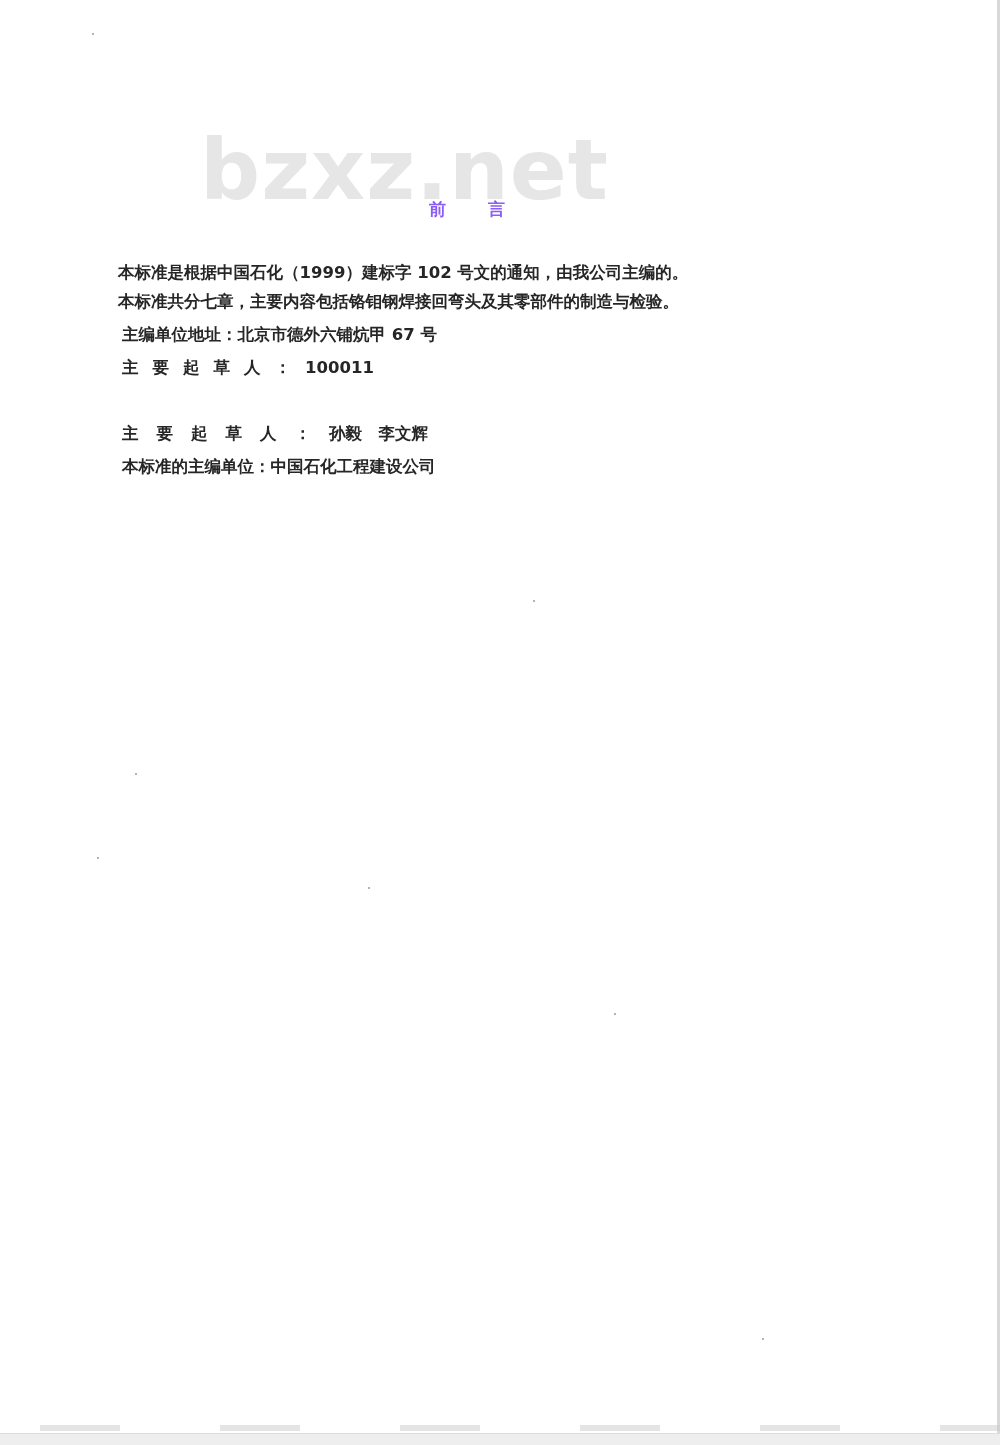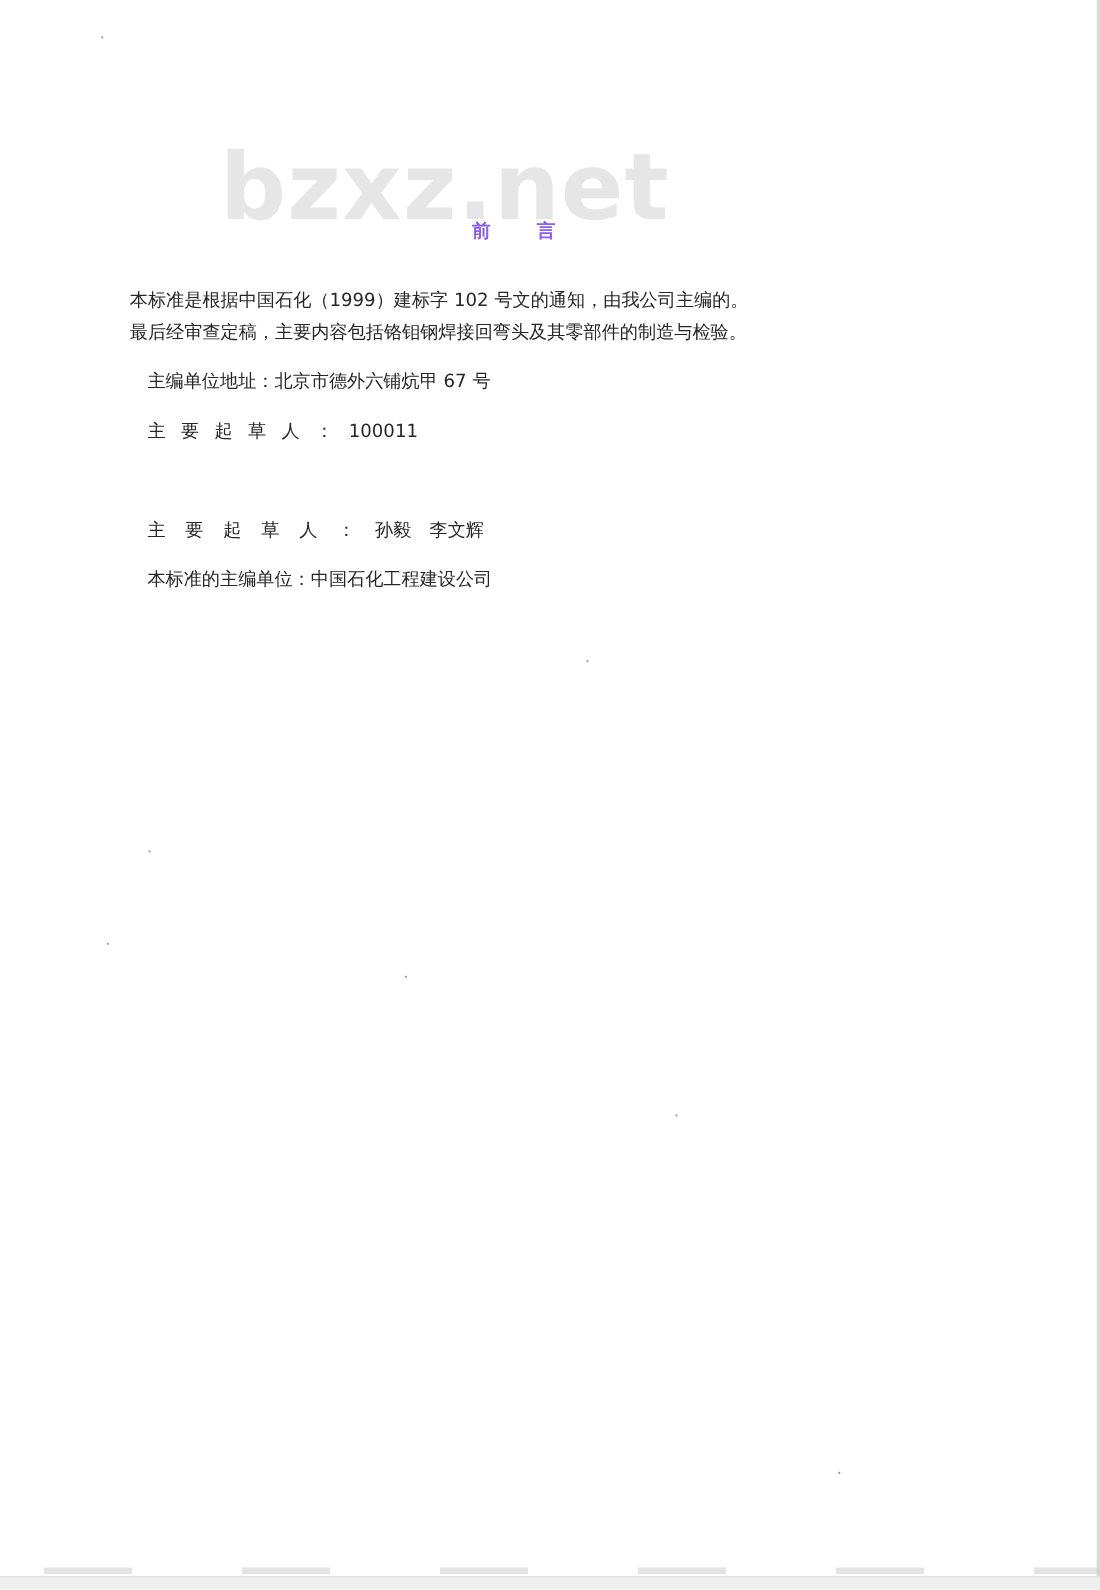--- a/index.html
+++ b/index.html
@@ -14,25 +14,25 @@
     font-weight: bold; font-size: 84px; letter-spacing: 1px; color: #e6e6e6; line-height: 1; white-space: nowrap; text-align: right;
   }
   .title {
     position: absolute; left: 429px; top: 198px; font-size: 17px; font-weight: bold; letter-spacing: 0;
     font-family: "DejaVu Sans", "Liberation Sans", sans-serif; color: #8b5cf6;
   }
   .title span { display: inline-block; }
   .title .gap { width: 42px; }
   .body-text {
     position: absolute; left: 97px; top: 258px; width: 786px; font-size: 16.5px; line-height: 29px;
-    font-family: "DejaVu Sans", "Liberation Sans", sans-serif; font-weight: normal; color: #262626;
+    font-family: "DejaVu Sans", "Liberation Sans", sans-serif; font-weight: bold; color: #262626;
     text-align: justify;
   }
   .para { text-indent: 21px; margin: 0; }
-  .info-line { margin: 16px; padding-left: 21px; }
+  .info-line { margin: 4px; padding-left: 21px; }
   .spacer { height: 29px; }
   .spaced { letter-spacing: 14px; }
   .spaced2 { letter-spacing: 18px; }
   .speck { position: absolute; width: 2px; height: 2px; background: #9a9a9a; border-radius: 1px; }
   .scan-noise {
     position: absolute; left: 0; top: 1425px; width: 1000px; height: 6px;
     background: repeating-linear-gradient(90deg, transparent 0 40px, #c9c9c9 40px 120px, transparent 120px 180px);
     opacity: .5;
   }
 </style>
@@ -42,21 +42,21 @@
 <div class="page-edge-right"></div>
 
 <div class="watermark">bzxz.net</div>
 
 <div class="title">
   <span>前</span><span class="gap"></span><span>言</span>
 </div>
 
 <div class="body-text">
   <p class="para">本标准是根据中国石化（1999）建标字 102 号文的通知，由我公司主编的。</p>
-  <p class="para">最后经审查定稿，主要内容包括铬钼钢焊接回弯头及其零部件的制造与检验。</p>
+  <p class="para">本标准共分七章，主要内容包括铬钼钢焊接回弯头及其零部件的制造与检验。</p>
   <p class="info-line"><span>主编单位地址：</span><span>北京市德外六铺炕甲 67 号</span></p>
   <p class="info-line"><span class="spaced">主要起草人：</span><span>100011</span></p>
   <div class="spacer"></div>
   <p class="info-line"><span class="spaced2">主要起草人：</span><span>孙毅　李文辉</span></p>
   <p class="info-line"><span>本标准的主编单位：</span><span>中国石化工程建设公司</span></p>
 </div>
 
 <div class="speck" style="left:92px;top:33px"></div>
 <div class="speck" style="left:533px;top:600px"></div>
 <div class="speck" style="left:135px;top:773px"></div>

